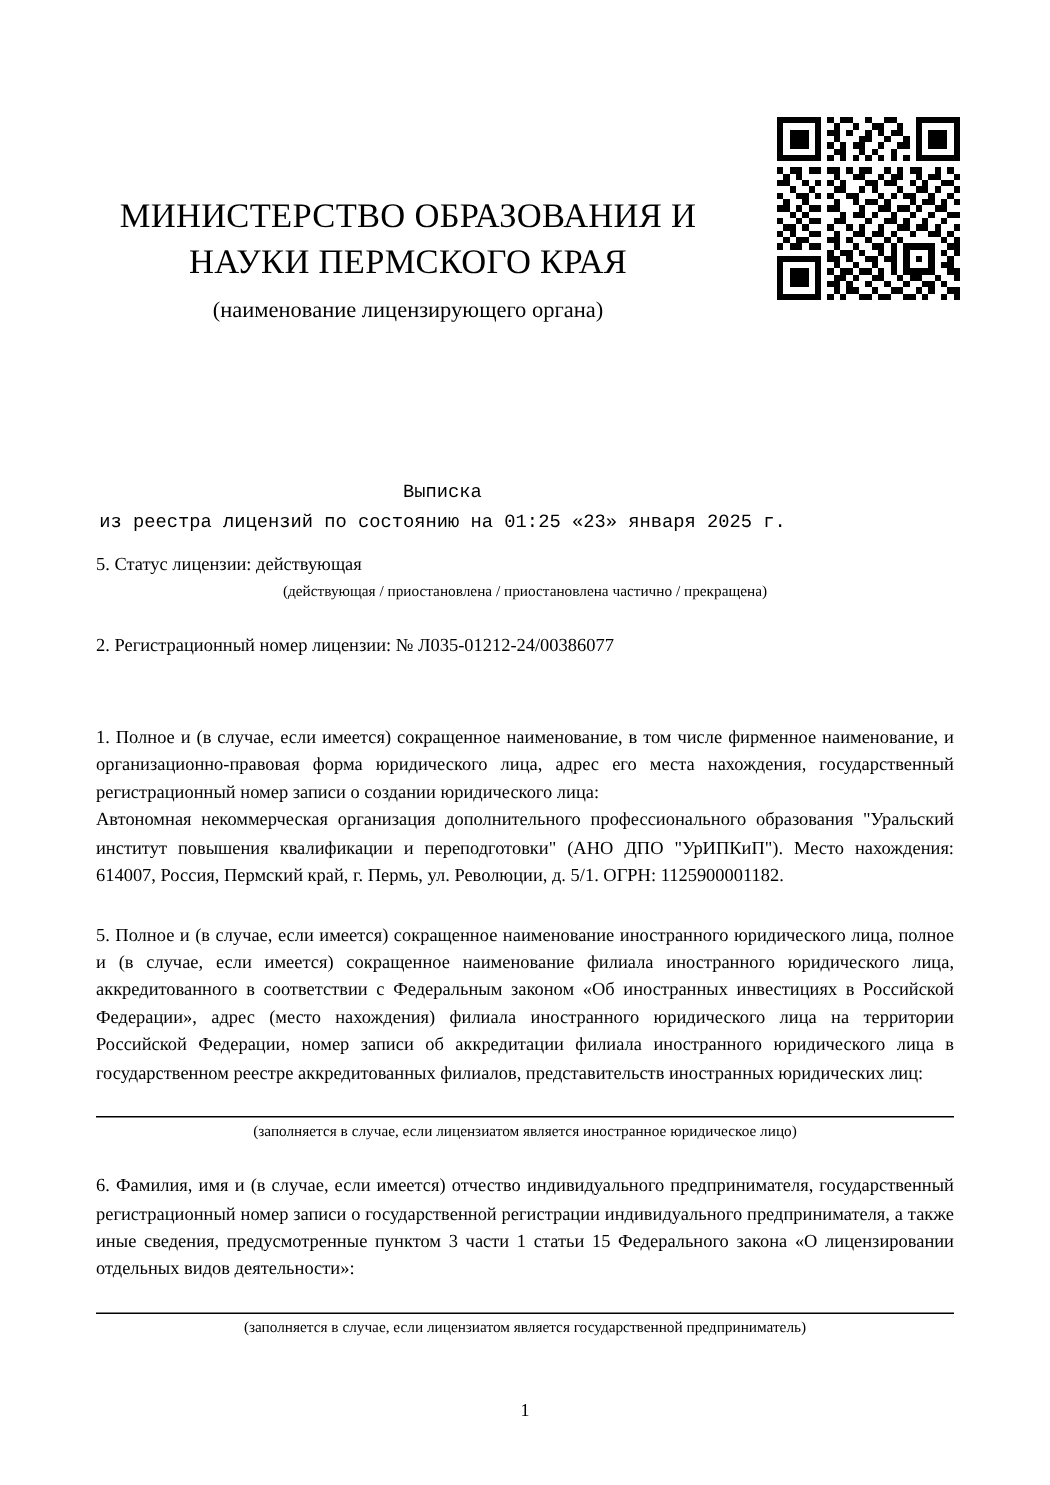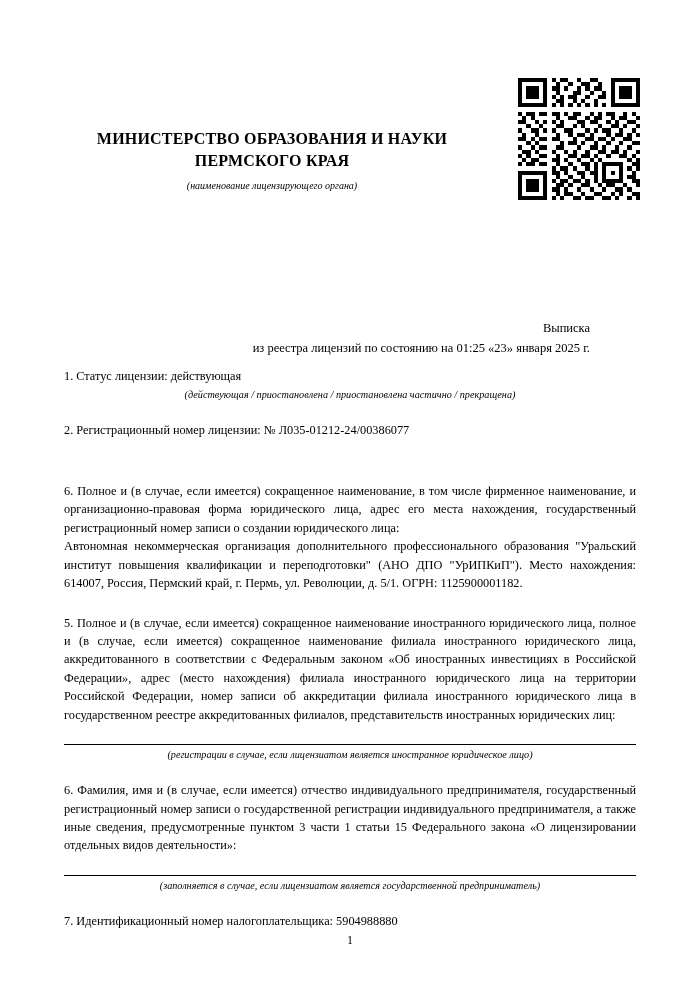--- a/index.html
+++ b/index.html
@@ -32,39 +32,39 @@
   .qr svg { display: block; }
 
   .header {
     position: absolute;
     top: 128px;
     left: 62px;
     width: 420px;
     text-align: center;
   }
   .header .title {
-    font-size: 16px;
-    font-weight: bold;
+    font-size: 23px;
+    font-weight: normal;
     line-height: 1.35;
     letter-spacing: 0.2px;
   }
   .header .subtitle {
     margin-top: 9px;
-    font-size: 10px;
-    font-style: italic;
+    font-size: 15px;
   }
 
   .doc-title {
     position: absolute;
     top: 318px;
     left: 0;
     width: 590px;
-    text-align: right;
+    text-align: center;
     font-size: 12.5px;
     line-height: 1.6;
+    font-family: Liberation Mono, monospace;
   }
 
   .content {
     position: absolute;
     top: 367px;
     left: 64px;
     width: 572px;
   }
   .item {
     margin-bottom: 0;
@@ -74,21 +74,20 @@
     line-height: 1.5;
     text-align: justify;
     text-justify: inter-word;
   }
   .para.nojust { text-align: left; }
   .gap-md { height: 21px; }
   .note {
     font-size: 10.2px;
     text-align: center;
     margin-top: 4px;
-    font-style: italic;
   }
   .rule {
     border-bottom: 1.4px solid #000;
     width: 100%;
     margin-top: 20px;
   }
   .pageno {
     position: absolute;
     bottom: 42px;
     left: 0;
@@ -355,59 +354,56 @@
   </div>
 
   <div class="doc-title">
     <div>Выписка</div>
     <div>из реестра лицензий по состоянию на 01:25 «23» января 2025 г.</div>
   </div>
 
   <div class="content">
 
     <div class="item">
-      <div class="para nojust">1. Статус лицензии: действующая</div>
+      <div class="para nojust">5. Статус лицензии: действующая</div>
       <div class="note">(действующая / приостановлена / приостановлена частично / прекращена)</div>
     </div>
 
     <div class="gap-md"></div>
 
     <div class="item">
       <div class="para nojust">2. Регистрационный номер лицензии: № Л035-01212-24/00386077</div>
     </div>
 
     <div class="gap-md"></div>
 
 
     <div class="gap-md"></div>
 
     <div class="item">
-      <div class="para">6. Полное и (в случае, если имеется) сокращенное наименование, в том числе фирменное наименование, и организационно-правовая форма юридического лица, адрес его места нахождения, государственный регистрационный номер записи о создании юридического лица:</div>
+      <div class="para">1. Полное и (в случае, если имеется) сокращенное наименование, в том числе фирменное наименование, и организационно-правовая форма юридического лица, адрес его места нахождения, государственный регистрационный номер записи о создании юридического лица:</div>
       <div class="para">Автономная некоммерческая организация дополнительного профессионального образования "Уральский институт повышения квалификации и переподготовки" (АНО ДПО "УрИПКиП"). Место нахождения: 614007, Россия, Пермский край, г. Пермь, ул. Революции, д. 5/1. ОГРН: 1125900001182.</div>
     </div>
 
     <div class="gap-md"></div>
 
     <div class="item">
       <div class="para">5. Полное и (в случае, если имеется) сокращенное наименование иностранного юридического лица, полное и (в случае, если имеется) сокращенное наименование филиала иностранного юридического лица, аккредитованного в соответствии с Федеральным законом «Об иностранных инвестициях в Российской Федерации», адрес (место нахождения) филиала иностранного юридического лица на территории Российской Федерации, номер записи об аккредитации филиала иностранного юридического лица в государственном реестре аккредитованных филиалов, представительств иностранных юридических лиц:</div>
       <div class="rule"></div>
-      <div class="note">(регистрации в случае, если лицензиатом является иностранное юридическое лицо)</div>
+      <div class="note">(заполняется в случае, если лицензиатом является иностранное юридическое лицо)</div>
     </div>
 
     <div class="gap-md"></div>
 
     <div class="item">
       <div class="para">6. Фамилия, имя и (в случае, если имеется) отчество индивидуального предпринимателя, государственный регистрационный номер записи о государственной регистрации индивидуального предпринимателя, а также иные сведения, предусмотренные пунктом 3 части 1 статьи 15 Федерального закона «О лицензировании отдельных видов деятельности»:</div>
       <div class="rule"></div>
       <div class="note">(заполняется в случае, если лицензиатом является государственной предприниматель)</div>
     </div>
 
     <div class="gap-md"></div>
 
-    <div class="item">
-      <div class="para nojust">7. Идентификационный номер налогоплательщика: 5904988880</div>
-    </div>
 
   </div>
 
   <div class="pageno">1</div>
 
 </div>
 
 </body></html>

